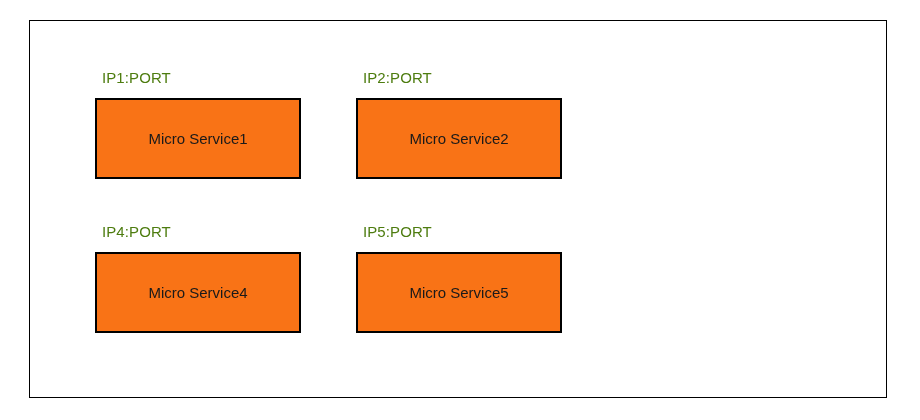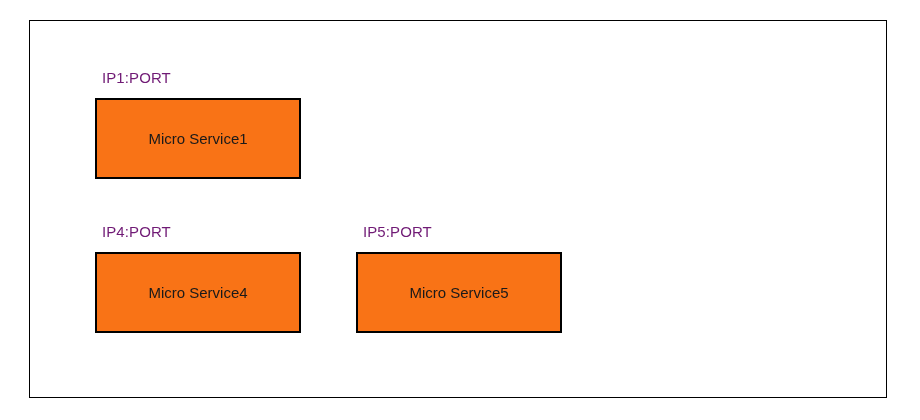--- a/index.html
+++ b/index.html
@@ -38,21 +38,21 @@
   .service-node {
     position: absolute;
   }
 
   .service-endpoint-label {
     position: absolute;
     left: 7px;
     top: -29px;
     font-size: 15px;
     line-height: 18px;
-    color: #701a75;
+    color: #4d7c0f;
     white-space: nowrap;
     letter-spacing: 0.1px;
   }
 
   .service-box {
     width: 206px;
     height: 81px;
     background: #f97316;
     border: 2px solid #000000;
     box-sizing: border-box;
@@ -84,20 +84,26 @@
 
   <div id="system-boundary">
 
     <div class="service-node col-1 row-1">
       <div class="service-endpoint-label">IP1:PORT</div>
       <div class="service-box">
         <span class="service-box-label">Micro Service1</span>
       </div>
     </div>
 
+    <div class="service-node col-2 row-1">
+      <div class="service-endpoint-label">IP2:PORT</div>
+      <div class="service-box">
+        <span class="service-box-label">Micro Service2</span>
+      </div>
+    </div>
 
 
     <div class="service-node col-1 row-2">
       <div class="service-endpoint-label">IP4:PORT</div>
       <div class="service-box">
         <span class="service-box-label">Micro Service4</span>
       </div>
     </div>
 
     <div class="service-node col-2 row-2">

